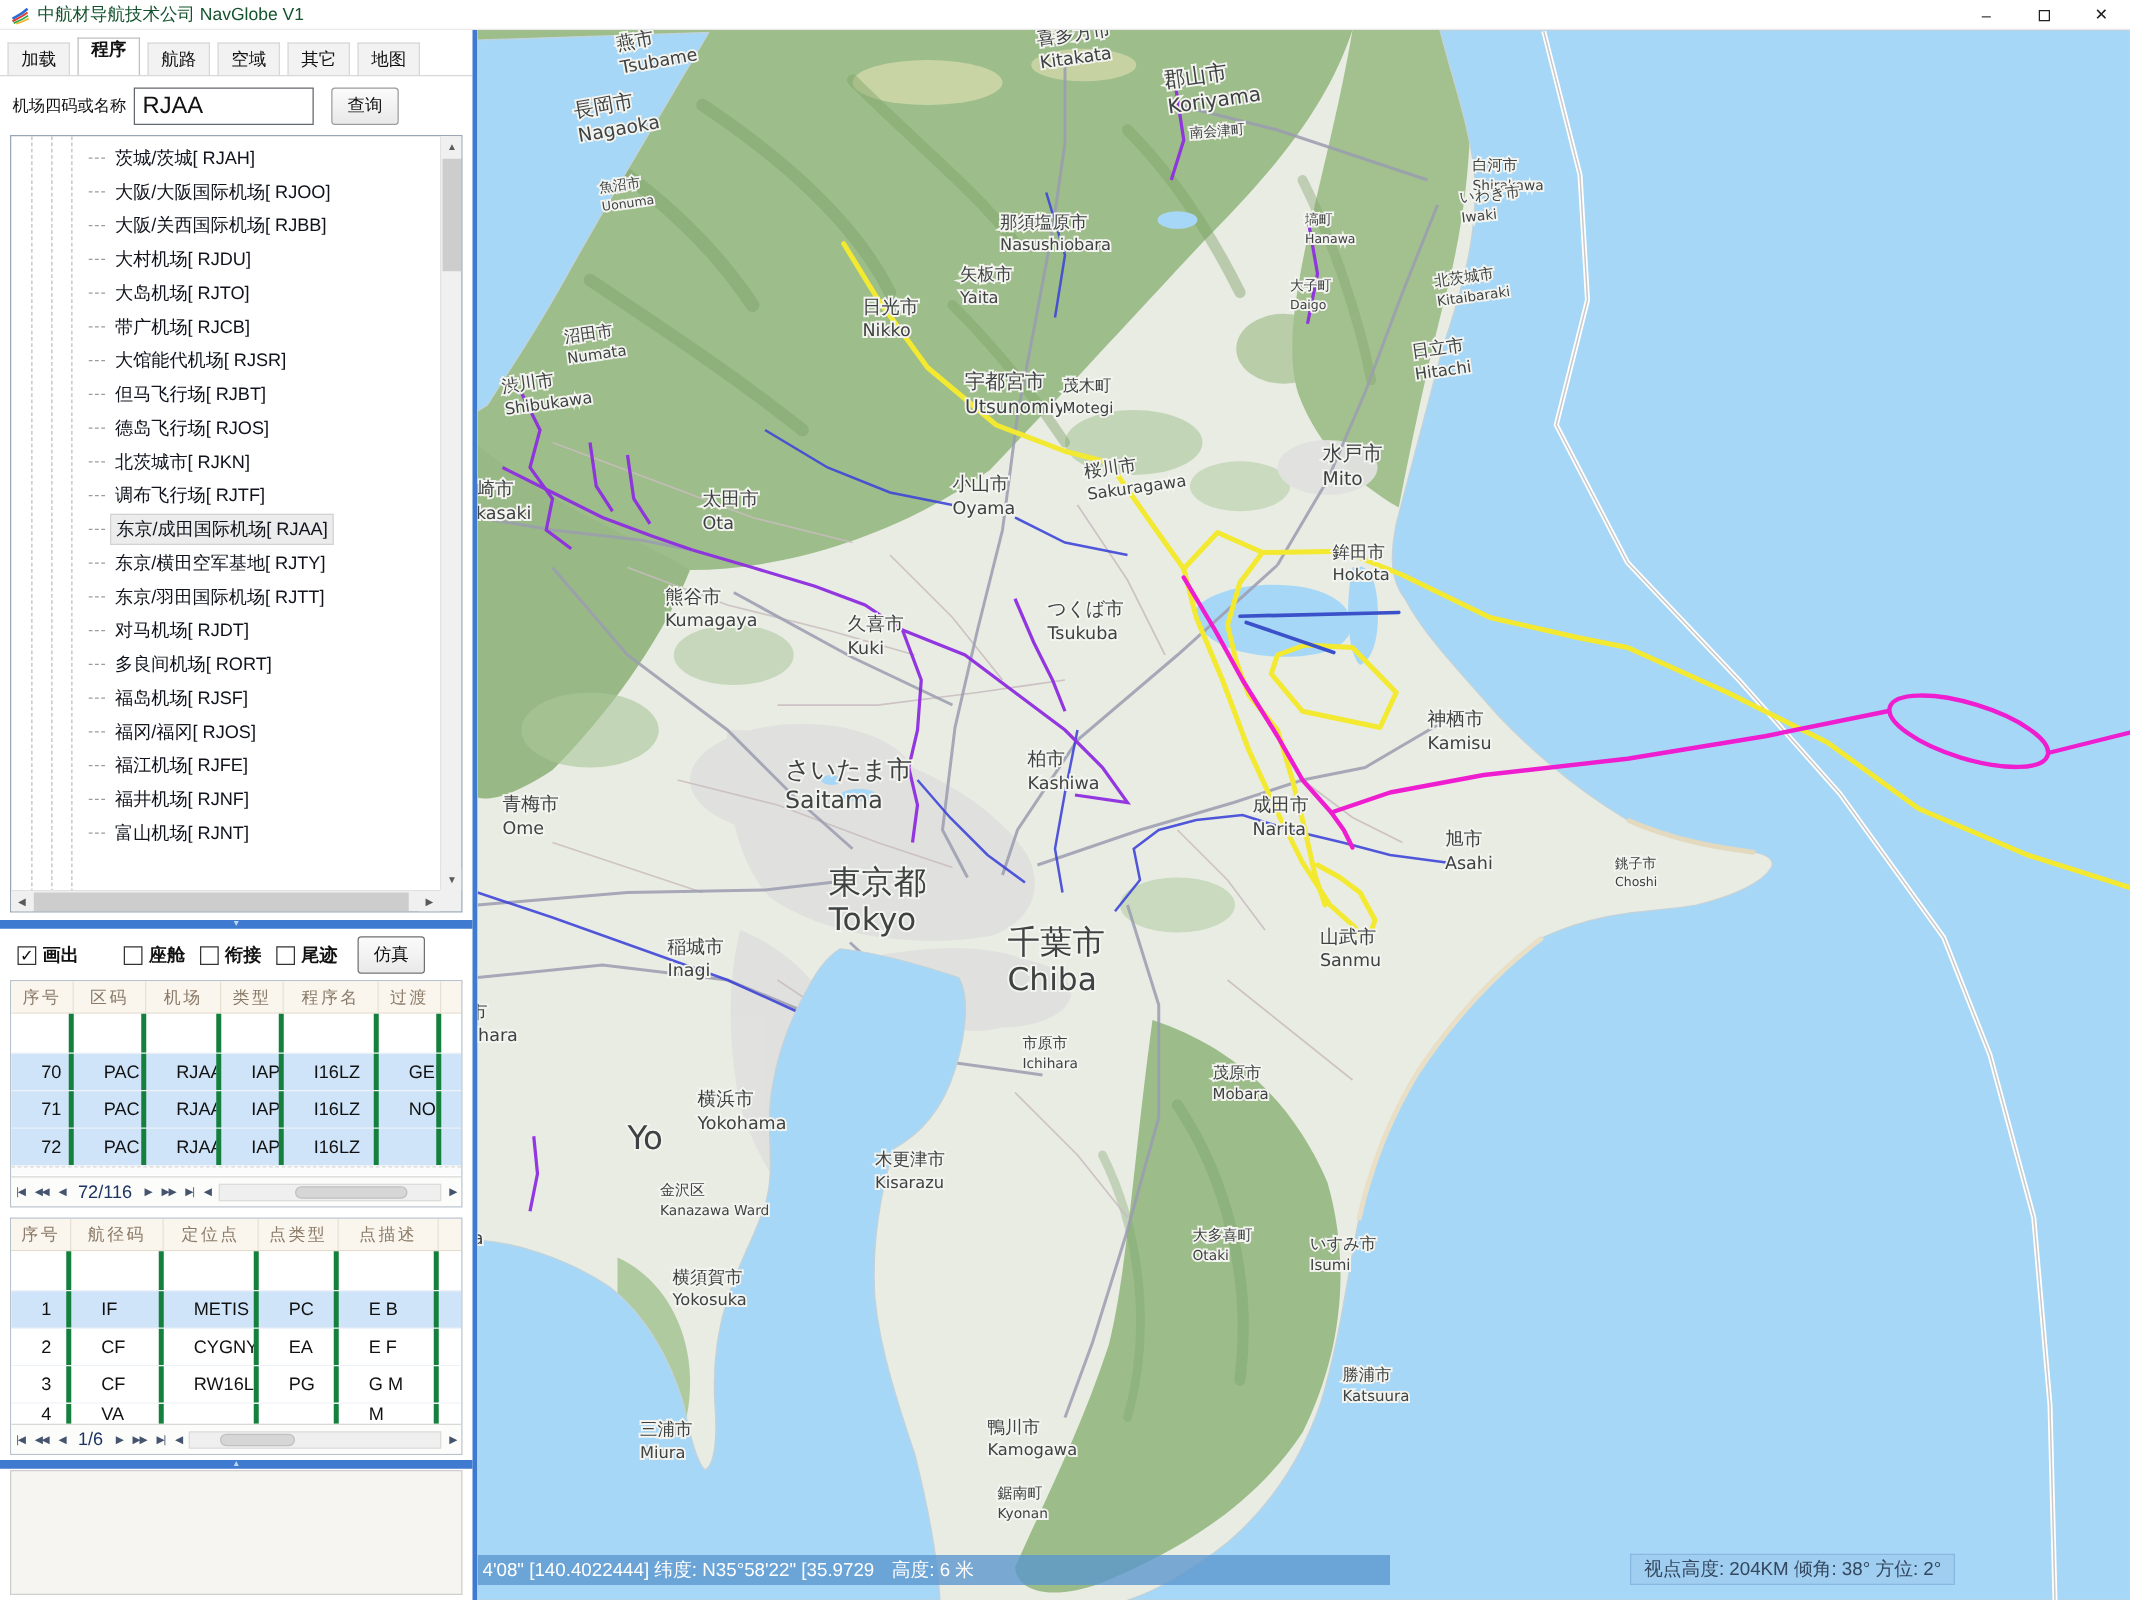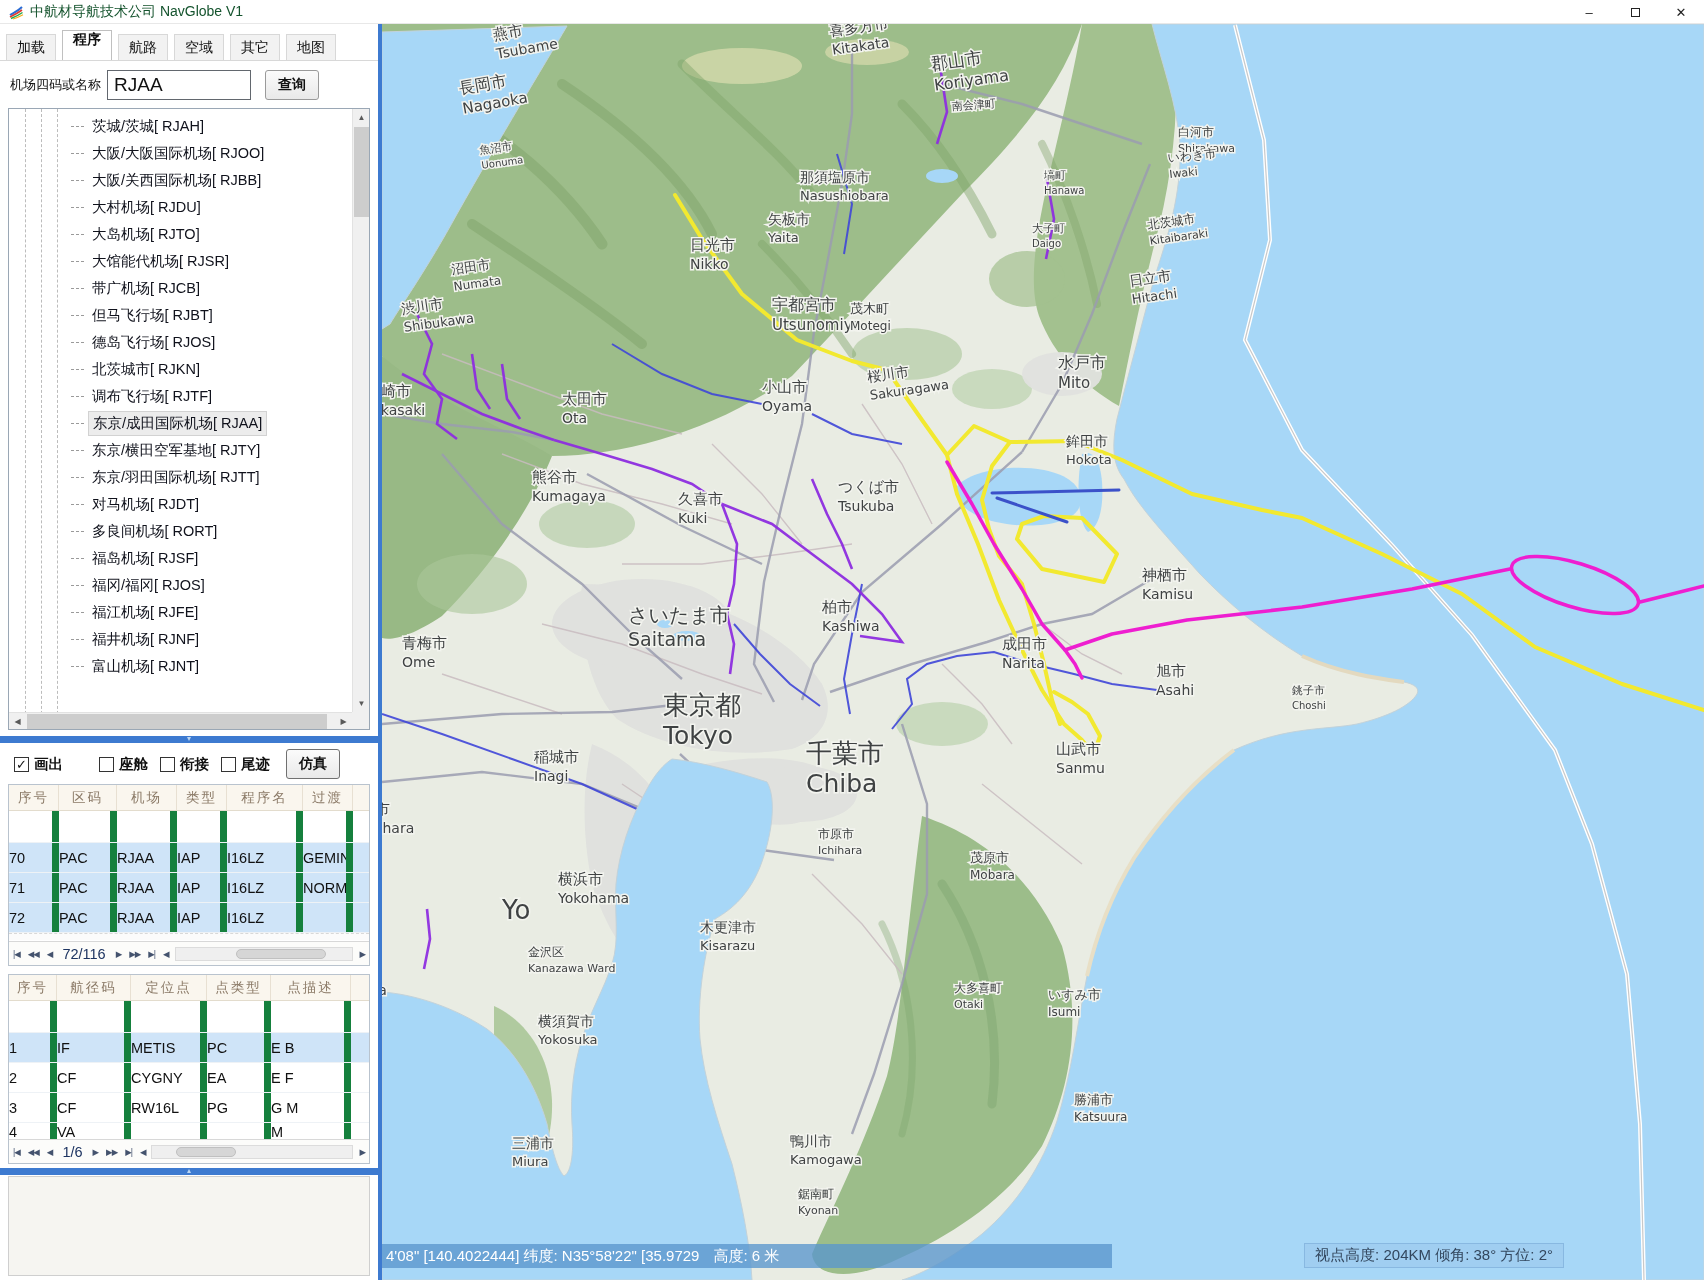--- a/index.html
+++ b/index.html
@@ -27,21 +27,21 @@
   .tab.active { background:#fff; border:1px solid #c0c0c0; border-bottom:none; height:30px;
     padding-top:0; font-weight:bold; }
   .tabbase { position:absolute; left:0; top:36px; width:378px; height:1px; background:#d8d8d8; }
 
   .searchrow { position:absolute; left:0; top:44px; width:378px; height:34px; display:flex; align-items:center; }
   .searchrow .lbl { font-size:13px; color:#111; margin-left:10px; }
   .searchrow input { width:144px; height:30px; margin-left:6px; border:1.6px solid #62676e;
     font-size:19px; padding:0 6px; color:#111; font-family:"Liberation Sans",sans-serif; }
   .btn { height:28px; padding:14px 12px; background:linear-gradient(#fbfbfb,#e9e9e9);
     border:1px solid #9a9a9a; border-radius:3px; font-size:14px; color:#111; display:inline-flex;
-    align-items:center; justify-content:center;font-weight:bold; }
+    align-items:center; justify-content:center; }
   .searchrow .btn { margin-left:14px; }
 
   .treebox { position:absolute; left:8px; top:84px; width:362px; height:622px;
     border:1px solid #9aa7b5; background:#fff; overflow:hidden; }
   .tree-rows { position:absolute; left:0; top:4px; right:17px; bottom:17px; overflow:hidden; }
   .guide { position:absolute; top:0; bottom:0; width:0; border-left:1px dashed #bcbcbc; }
   .trow { display:flex; align-items:center; height:27px; padding-left:62px; white-space:nowrap; }
   .twig { width:13px; border-top:1px dashed #9a9a9a; margin-right:4px; flex:none; }
   .tlbl { font-size:14.5px; color:#10121c; padding:2px 4px; }
   .trow.sel .tlbl { background:#ececec; border:1px solid #d2d2d2; }
@@ -67,22 +67,22 @@
   .tablebox { position:absolute; left:8px; width:362px; border:1px solid #b9c3ce; background:#fff; overflow:hidden; }
   #t1box { top:760px; height:182px; }
   #t2box { top:950px; height:190px; }
   .thead { display:flex; height:26px; background:#faf6ee; border-bottom:1px solid #e3dccd; }
   .th { font-size:13.5px; color:#8b7a67; display:flex; align-items:center; justify-content:center;
     border-right:1px solid #e8e0d2; letter-spacing:2px; flex:none; }
   .trw { display:flex; height:30px; background:#fff; border-bottom:1px solid #eef2f6; }
   .trw.blank { height:32px; }
   .trw.rsel { background:#cfe4f8; }
   .trw.rpartial { height:18px; overflow:hidden; }
-  .td { font-size:14.5px; color:#111; display:flex; align-items:center; padding-left:0;
-    border-right:7px solid #15803d; overflow:hidden; white-space:nowrap; flex:none; }
+  .td { font-size:14.5px; color:#111; display:flex; align-items:center; padding-left:24px;
+    border-right:4px solid #15803d; overflow:hidden; white-space:nowrap; flex:none; }
   .sliver { height:7px; background:#fbfbfb; border-top:1px dashed #d8d8d8; }
   .pager { position:absolute; left:0; right:0; bottom:0; height:24px; background:#fcfcfa;
     border-top:1px solid #d8d8d8; display:flex; align-items:center; }
   .pbtn { font-size:8.5px; color:#44536e; margin:0 4px; letter-spacing:-1px; }
   .pageno { font-size:14.5px; color:#1d3461; margin:0 6px; }
   .ptrack { flex:1; height:14px; background:#efefef; border:1px solid #dcdcdc; margin:0 2px; position:relative; }
   .pthumb { position:absolute; top:1px; height:10px; background:#d6d6d6; border:1px solid #c0c0c0; border-radius:5px; }
 
   .emptypanel { position:absolute; left:8px; top:1152px; width:362px; height:100px;
     background:#f6f5f1; border:1px solid #cfcfcf; }
@@ -159,25 +159,25 @@
           <div class="trow">
             <span class="twig"></span>
             <span class="tlbl">大村机场[ RJDU]</span>
           </div>
           <div class="trow">
             <span class="twig"></span>
             <span class="tlbl">大岛机场[ RJTO]</span>
           </div>
           <div class="trow">
             <span class="twig"></span>
+            <span class="tlbl">带广机场[ RJCB]</span>
+          </div>
+          <div class="trow">
+            <span class="twig"></span>
             <span class="tlbl">大馆能代机场[ RJSR]</span>
-          </div>
-          <div class="trow">
-            <span class="twig"></span>
-            <span class="tlbl">带广机场[ RJCB]</span>
           </div>
           <div class="trow">
             <span class="twig"></span>
             <span class="tlbl">但马飞行场[ RJBT]</span>
           </div>
           <div class="trow">
             <span class="twig"></span>
             <span class="tlbl">德岛飞行场[ RJOS]</span>
           </div>
           <div class="trow">

